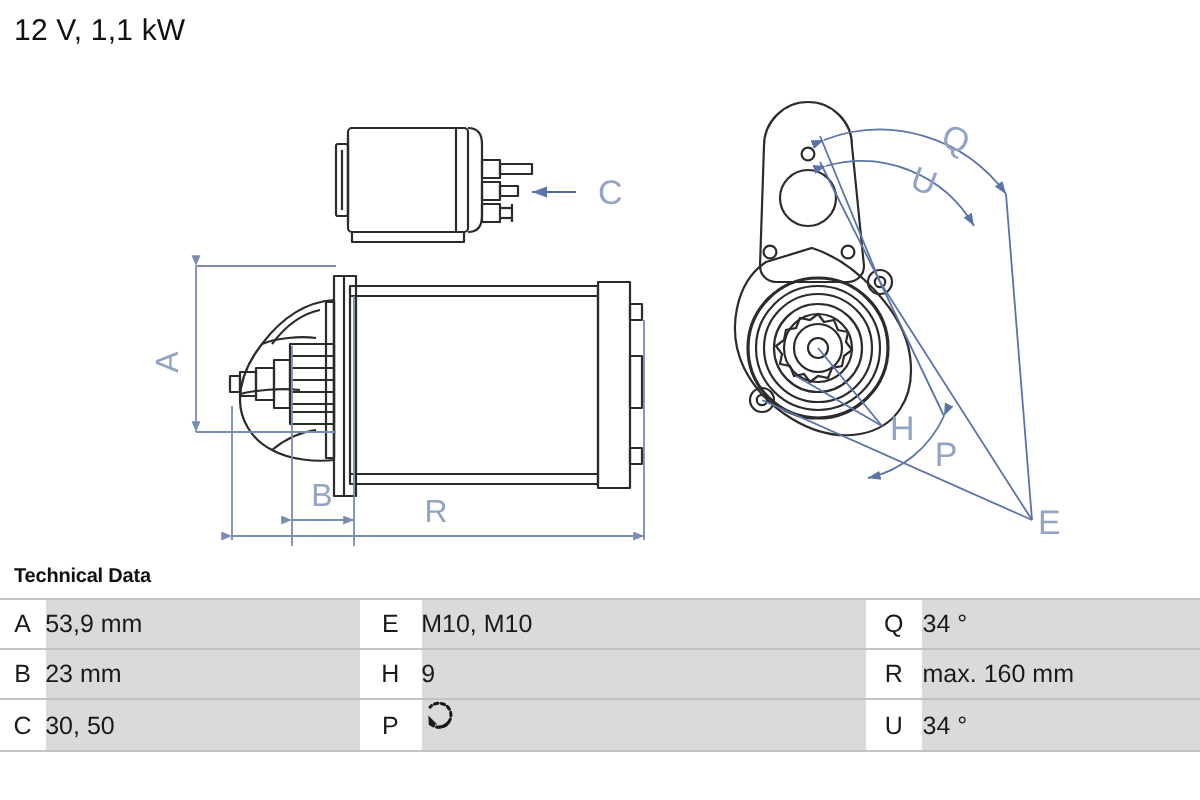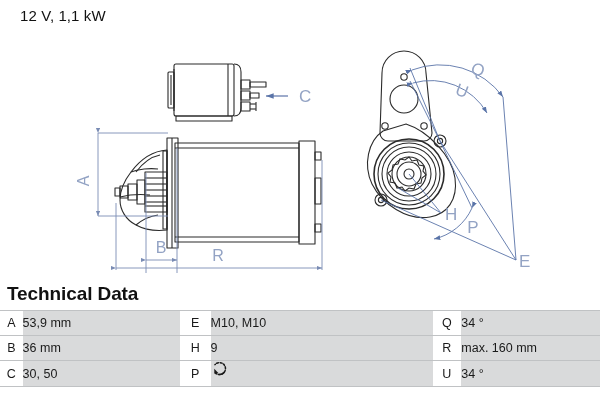--- a/index.html
+++ b/index.html
@@ -12,21 +12,21 @@
     height: 400px;
     font-family: "Liberation Sans", sans-serif;
     color: #1a1a1a;
     overflow: hidden;
     position: relative;
   }
 
   
   #product-title {
     position: absolute;
-    left: 20px;
+    left: 7px;
     top: 7px;
     font-size: 15px;
     font-weight: 400;
     letter-spacing: 0.1px;
     color: #111111;
   }
 
   
   #drawing-area {
     position: absolute;
@@ -38,21 +38,21 @@
   #drawing-area svg { display: block; }
 
   
   #tech-data-block {
     position: absolute;
     left: 0;
     top: 281px;
     width: 600px;
   }
   #tech-data-heading {
-    font-size: 19px;
+    font-size: 10px;
     font-weight: bold;
     color: #111111;
     padding: 2px 0 5px 7px;
     letter-spacing: -0.1px;
   }
   table#tech-data-table {
     border-collapse: collapse;
     width: 600px;
     table-layout: fixed;
     font-size: 12.5px;
@@ -277,21 +277,21 @@
       <tr>
         <td class="key-cell c-k1">A</td>
         <td class="val-cell c-v1">53,9 mm</td>
         <td class="key-cell c-k2">E</td>
         <td class="val-cell c-v2">M10, M10</td>
         <td class="key-cell c-k3">Q</td>
         <td class="val-cell c-v3">34 °</td>
       </tr>
       <tr>
         <td class="key-cell c-k1">B</td>
-        <td class="val-cell c-v1">36 mm</td>
+        <td class="val-cell c-v1">23 mm</td>
         <td class="key-cell c-k2">H</td>
         <td class="val-cell c-v2">9</td>
         <td class="key-cell c-k3">R</td>
         <td class="val-cell c-v3">max. 160 mm</td>
       </tr>
       <tr>
         <td class="key-cell c-k1">C</td>
         <td class="val-cell c-v1">30, 50</td>
         <td class="key-cell c-k2">P</td>
         <td class="val-cell c-v2">

